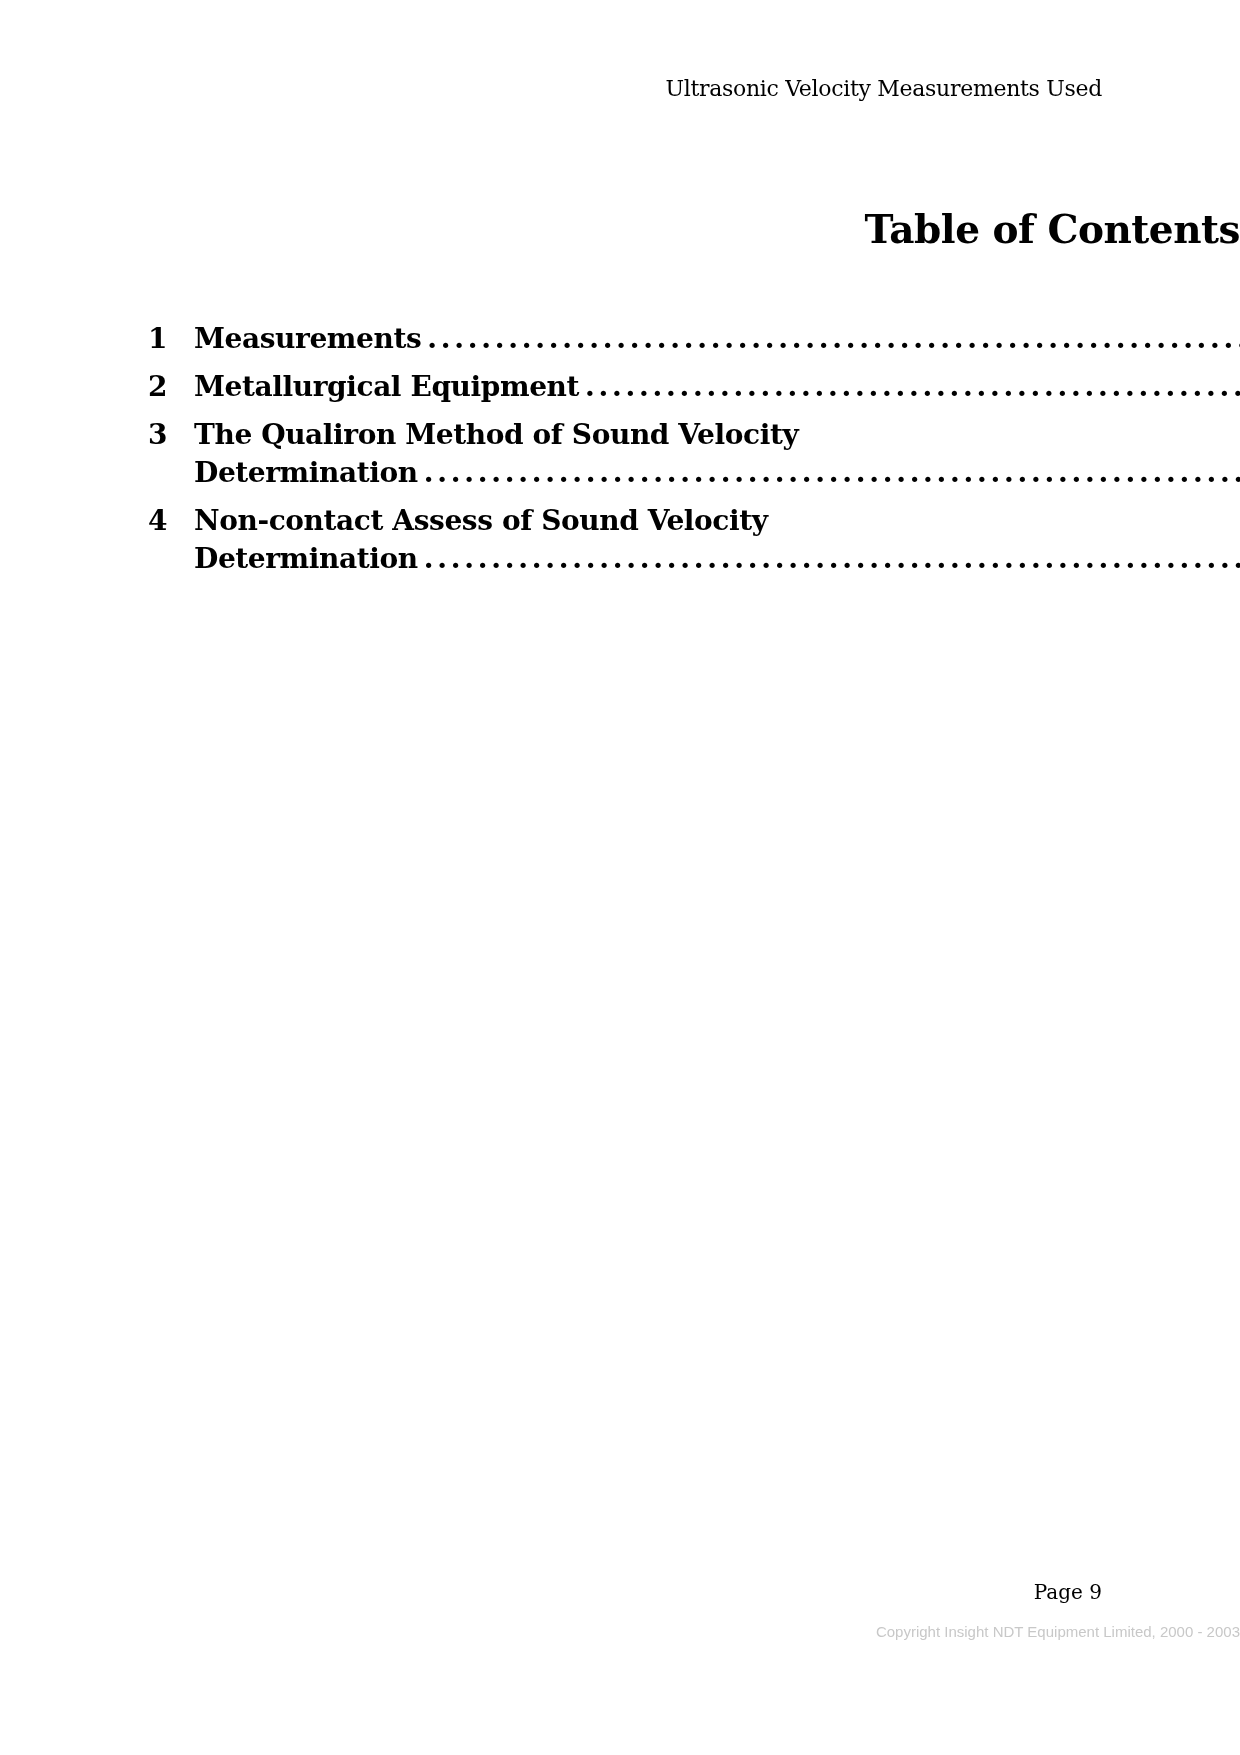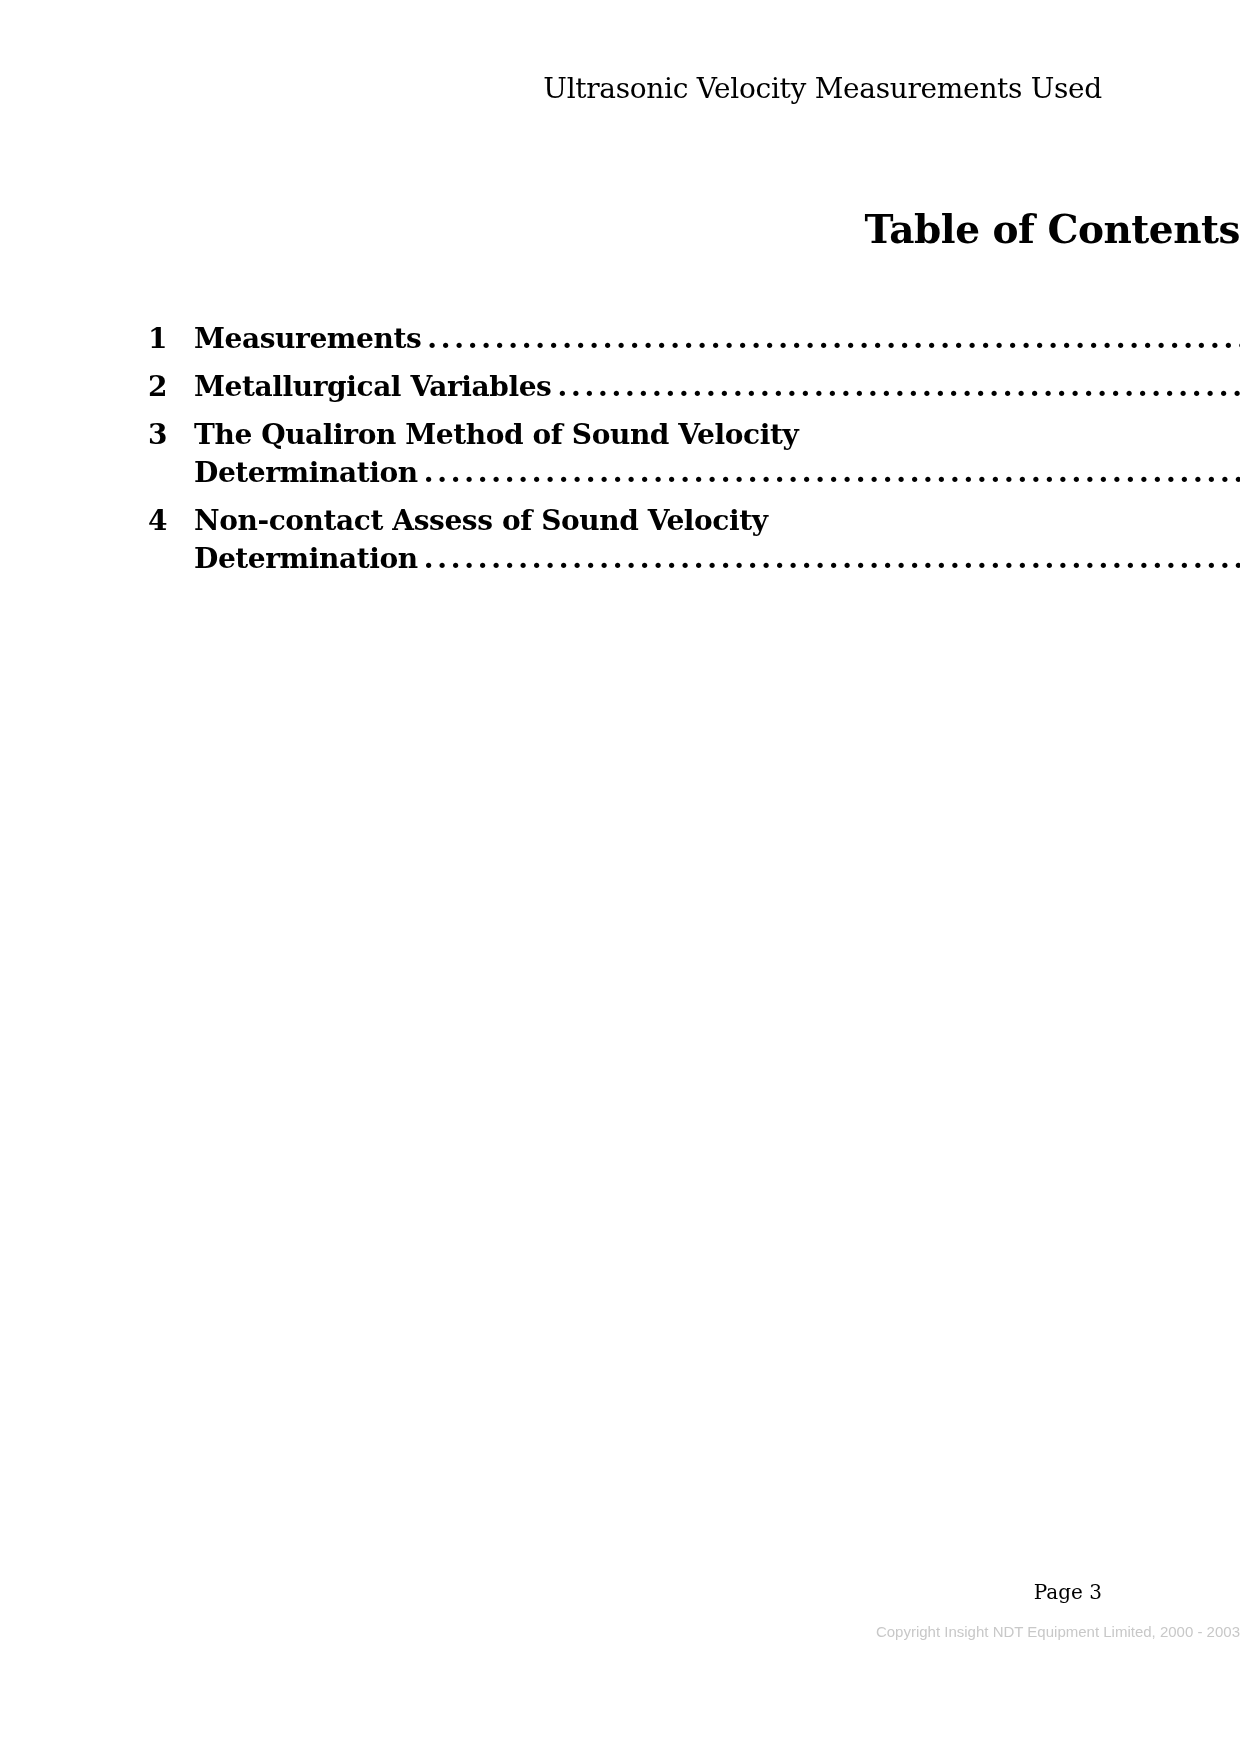--- a/index.html
+++ b/index.html
@@ -13,21 +13,21 @@
     position: relative;
     overflow: hidden;
     font-family: "DejaVu Serif", "Liberation Serif", serif;
     color: #000000;
   }
   .doc-header {
     position: absolute;
     right: 138px;
     top: 74px;
     text-align: right;
-    font-size: 28px;
+    font-size: 22px;
     line-height: 29px;
     font-family: "DejaVu Serif", serif;
     letter-spacing: -0.3px;
   }
   .doc-header div { display: block; }
   .page-title {
     position: absolute;
     left: 0;
     width: 1240px;
     top: 206px;
@@ -113,21 +113,21 @@
         <span class="toc-dots"></span>
 
       </div>
     </div>
   </div>
 
   <div class="toc-entry">
     <div class="toc-num">2</div>
     <div class="toc-body">
       <div class="toc-line">
-        <span class="toc-title">Metallurgical Variables</span>
+        <span class="toc-title">Metallurgical Equipment</span>
         <span class="toc-dots"></span>
 
       </div>
     </div>
   </div>
 
   <div class="toc-entry">
     <div class="toc-num">3</div>
     <div class="toc-body">
       <div class="toc-line">
@@ -150,14 +150,14 @@
       <div class="toc-line">
         <span class="toc-title">Determination</span>
         <span class="toc-dots"></span>
 
       </div>
     </div>
   </div>
 
 </div>
 
-<div class="page-number">Page 3</div>
+<div class="page-number">Page 9</div>
 <div class="copyright">Copyright Insight NDT Equipment Limited, 2000 - 2003</div>
 
 </body></html>

